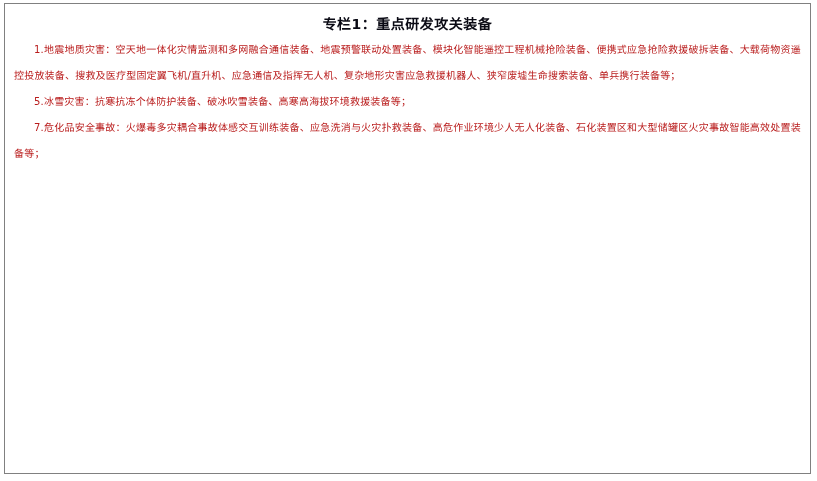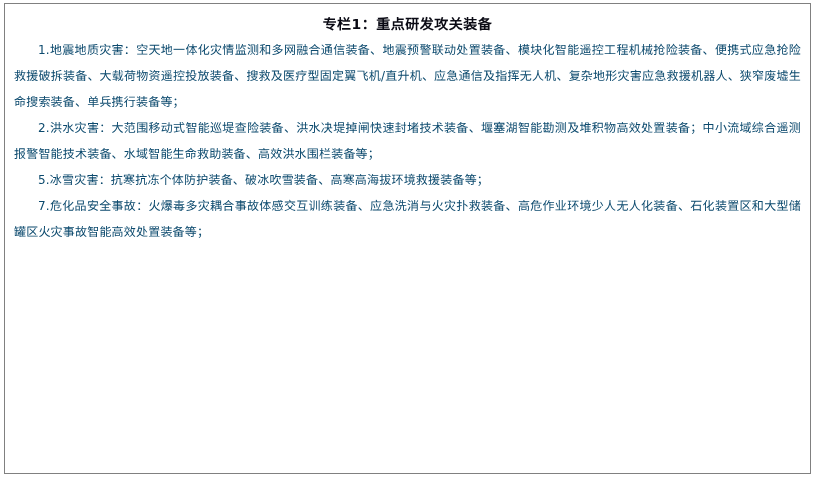--- a/index.html
+++ b/index.html
@@ -31,36 +31,35 @@
     font-size: 14px;
     font-weight: bold;
     color: #0a0a14;
     text-align: center;
     line-height: 26px;
     margin: 0 0 0 0;
     letter-spacing: 0.5px;
   }
   .box-body p {
     margin: 0;
-    font-size: 12px;
-    color: #0c4a6e;
+    font-size: 10px;
+    color: #b91c1c;
     line-height: 26px;
     text-indent: 2em;
     text-align: justify;
     text-justify: inter-ideograph;
     word-break: break-all;
     letter-spacing: 0.2px;
   }
 </style>
 </head>
 <body>
 
 <div class="page">
   <div class="column-box">
     <div class="box-title">专栏1：重点研发攻关装备</div>
     <div class="box-body">
       <p>1.地震地质灾害：空天地一体化灾情监测和多网融合通信装备、地震预警联动处置装备、模块化智能遥控工程机械抢险装备、便携式应急抢险救援破拆装备、大载荷物资遥控投放装备、搜救及医疗型固定翼飞机/直升机、应急通信及指挥无人机、复杂地形灾害应急救援机器人、狭窄废墟生命搜索装备、单兵携行装备等；</p>
-      <p>2.洪水灾害：大范围移动式智能巡堤查险装备、洪水决堤掉闸快速封堵技术装备、堰塞湖智能勘测及堆积物高效处置装备；中小流域综合遥测报警智能技术装备、水域智能生命救助装备、高效洪水围栏装备等；</p>
       <p>5.冰雪灾害：抗寒抗冻个体防护装备、破冰吹雪装备、高寒高海拔环境救援装备等；</p>
       <p>7.危化品安全事故：火爆毒多灾耦合事故体感交互训练装备、应急洗消与火灾扑救装备、高危作业环境少人无人化装备、石化装置区和大型储罐区火灾事故智能高效处置装备等；</p>
     </div>
   </div>
 </div>
 
 </body></html>

